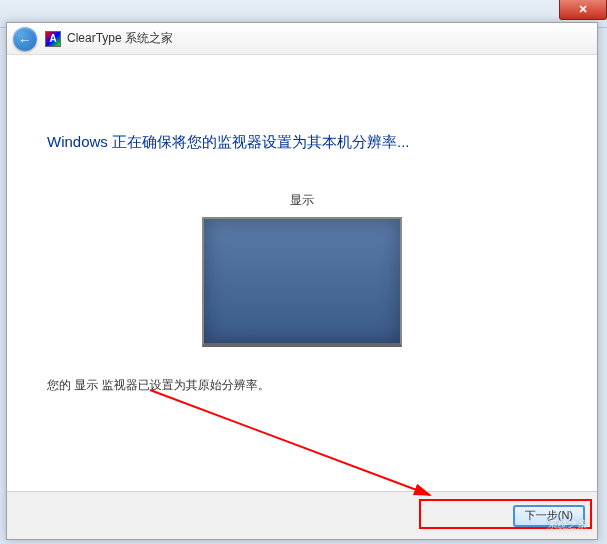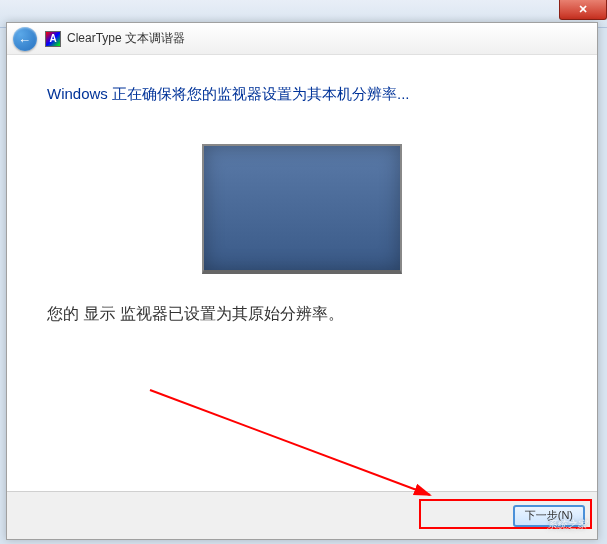--- a/index.html
+++ b/index.html
@@ -88,20 +88,21 @@
       font-weight: bold;
       margin-right: 6px;
     }
     .title-text {
       font-size: 12px;
       color: #333;
     }
     .content {
       padding: 30px 40px 3px 40px;
       height: calc(100% - 32px - 48px);
+      margin-top: 48px;
     }
     .heading {
       color: #003399;
       font-size: 15px;
       margin-bottom: 40px;
     }
     .display-section {
       text-align: center;
     }
     .display-label {
@@ -112,21 +113,21 @@
     .monitor {
       width: 200px;
       height: 130px;
       margin: 0 auto;
       background: linear-gradient(to bottom, #5a7aa8, #3a5a88);
       border: 2px solid #888;
       border-bottom: 4px solid #666;
       box-shadow: inset 0 0 20px rgba(0,0,0,0.3);
     }
     .status-text {
-      font-size: 16px;
+      font-size: 12px;
       color: #333;
       margin-top: 30px;
       text-align: left;
     }
     .button-bar {
       position: absolute;
       bottom: 0;
       left: 0;
       right: 0;
       height: 48px;
@@ -191,27 +192,28 @@
 </div>
 
 <div class="window">
   <div class="titlebar">
     <div class="back-btn">
       <span class="back-arrow">←</span>
     </div>
     <div class="app-icon">
       <span>A</span>
     </div>
-    <div class="title-text">ClearType 文本调谐器</div>
+    <div class="title-text">ClearType 系统之家</div>
   </div>
 
   <div class="content">
     <div class="heading">Windows 正在确保将您的监视器设置为其本机分辨率...</div>
 
     <div class="display-section">
+      <div class="display-label">显示</div>
       <div class="monitor"></div>
     </div>
 
     <div class="status-text">您的 显示 监视器已设置为其原始分辨率。</div>
   </div>
 
   <div class="button-bar">
     <button class="btn btn-primary">下一步(N)</button>
   </div>
 

